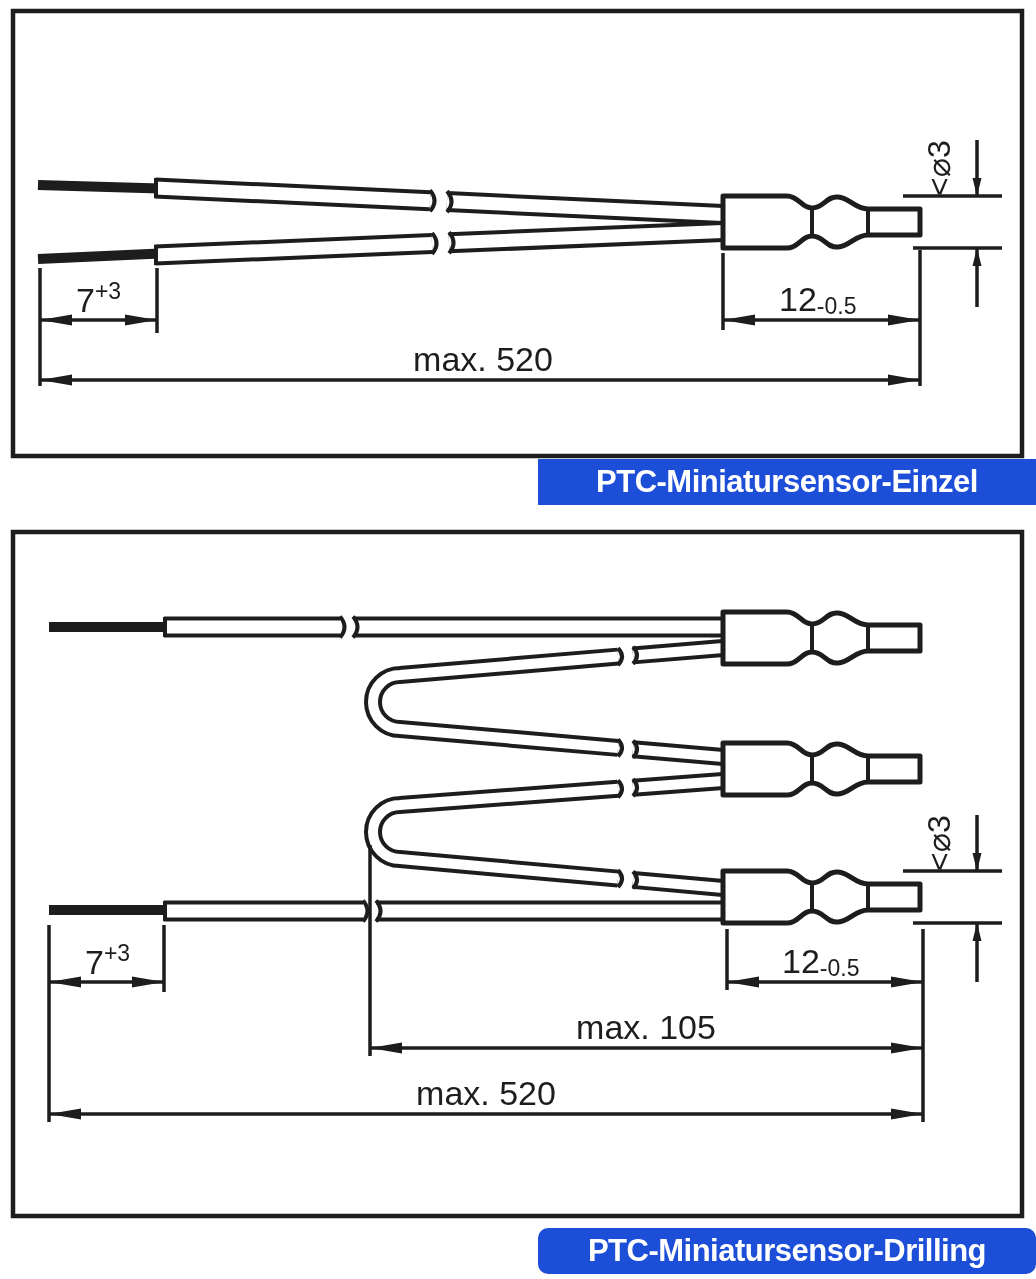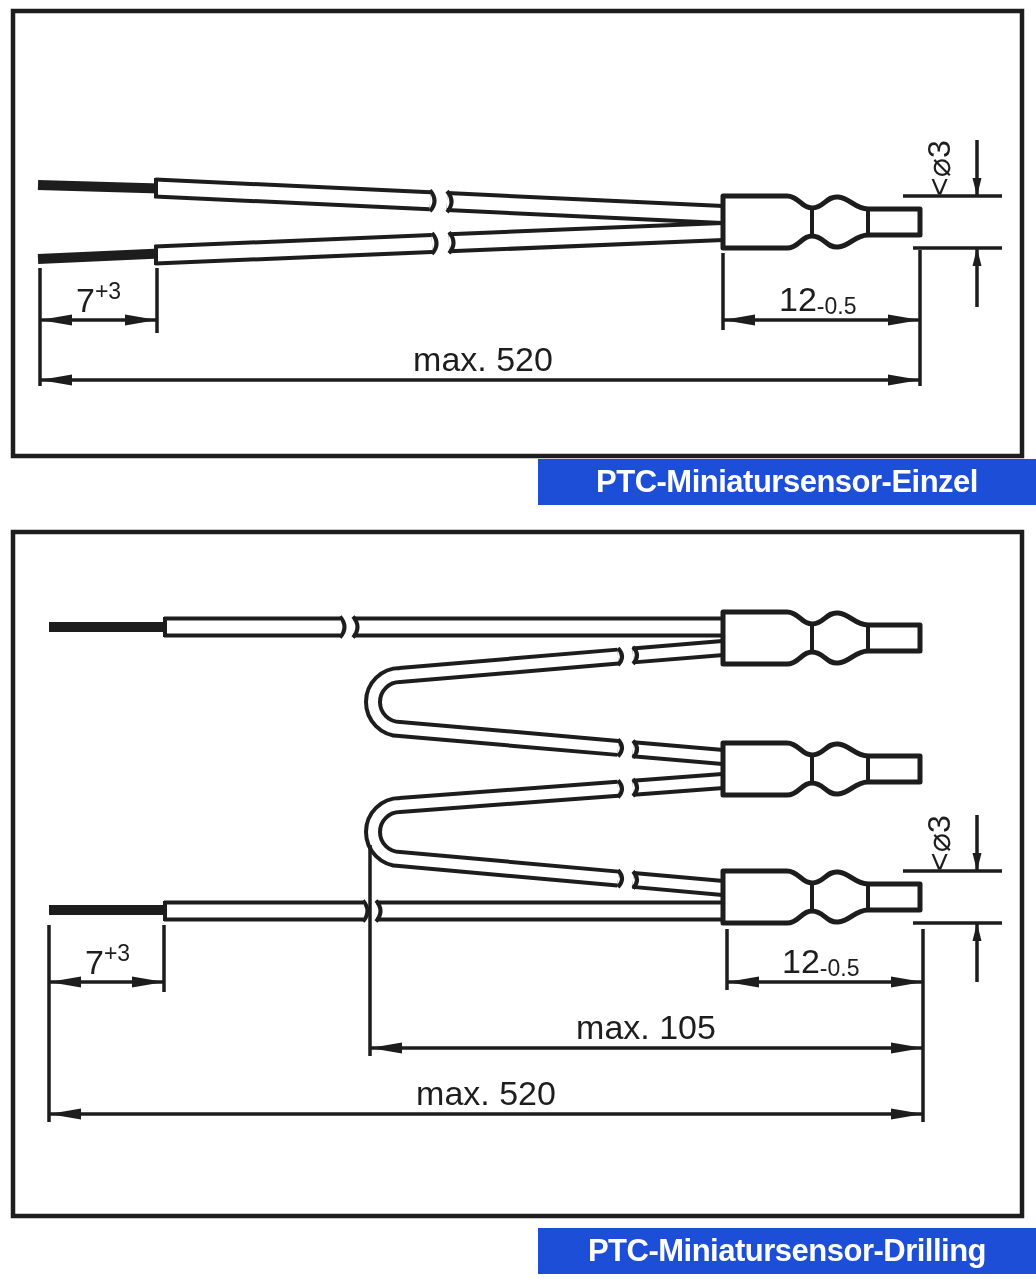--- a/index.html
+++ b/index.html
@@ -20,21 +20,21 @@
     color:#ffffff;
     font-family:"Liberation Sans",sans-serif;
     font-weight:bold;
     font-size:31px;
     letter-spacing:-0.5px;
     display:flex;
     align-items:center;
     justify-content:center;
   }
   .bar-einzel{top:459px;}
-  .bar-drilling{top:1228px;}
+  .bar-drilling{top:1228px;border-radius:10px;}
 </style>
 </head>
 <body>
 
 <div class="stage">
 
 <svg width="1036" height="1279" viewBox="0 0 1036 1279">
   <defs>
 
     <g id="sensor-body">

